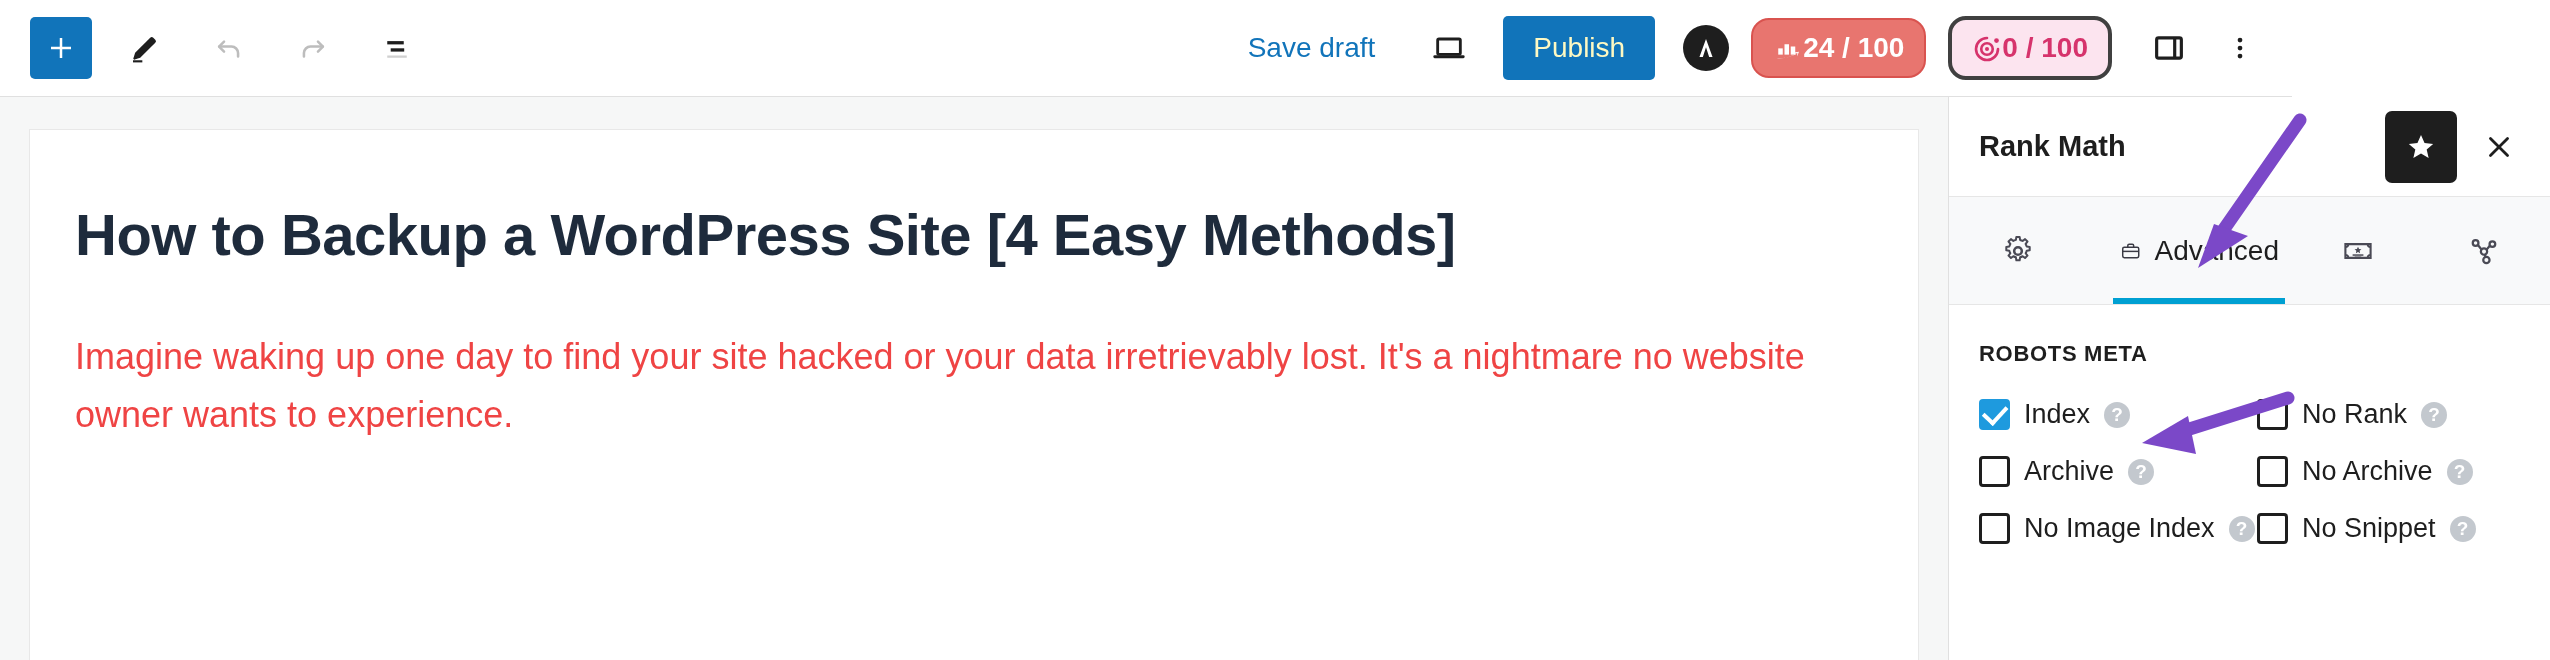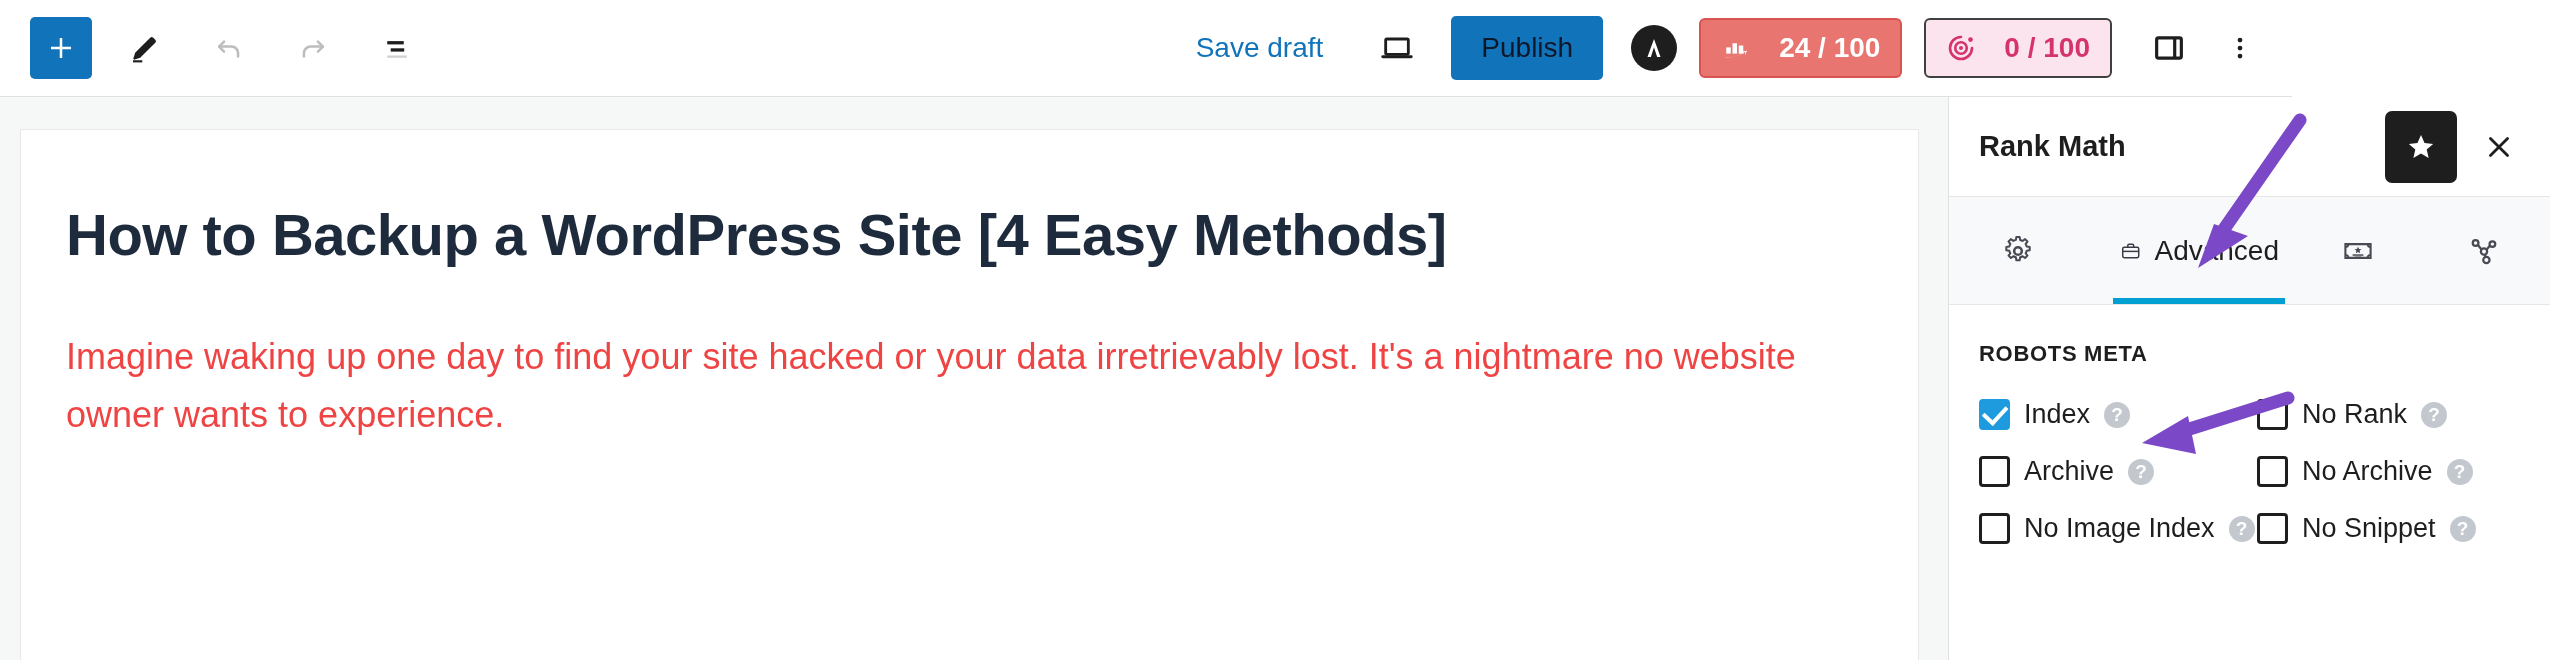--- a/index.html
+++ b/index.html
@@ -60,56 +60,56 @@
     white-space: nowrap;
   }
   .preview-btn {
     width: 68px; height: 62px;
     display: flex; align-items: center; justify-content: center;
     cursor: pointer;
     margin-left: 18px;
   }
   .publish-btn {
     background: #1174ba;
-    color: #0f172a;
+    color: #fef9c3;
     font-size: 28px;
     padding: 16px 30px;
     border-radius: 5px;
     cursor: pointer;
     margin-left: 20px;
     white-space: nowrap;
   }
   .avatar-circle {
     width: 46px; height: 46px;
     border-radius: 50%;
     background: #1e1e1e;
     margin-left: 28px;
     display: flex; align-items: center; justify-content: center;
     flex: 0 0 auto;
   }
   .score-badge {
     display: flex;
-    align-items: center;
-    gap: 28px;
-    border-radius: 6px;
+    align-items: flex-end;
+    gap: 0;
+    border-radius: 18px;
     padding: 12px 20px;
     font-size: 28px;
     font-weight: bold;
     margin-left: 22px;
     cursor: pointer;
     white-space: nowrap;
   }
   .score-seo {
     background: #e8756f;
     border: 2px solid #d9534f;
     color: #ffffff;
   }
   .score-ai {
     background: #fce4ef;
-    border: 2px solid #404040;
+    border: 4px solid #404040;
     color: #d6336c;
   }
   .sidebar-toggle-btn {
     width: 62px; height: 62px;
     display: flex; align-items: center; justify-content: center;
     cursor: pointer;
     margin-left: 26px;
   }
   .kebab-btn {
     width: 52px; height: 62px;
@@ -118,21 +118,21 @@
     margin-left: 14px;
   }
 
   
   .canvas {
     position: absolute;
     top: 97px; left: 0;
     width: 1948px;
     height: 563px;
     background: #f6f7f7;
-    padding: 33px 30px 0 21px;
+    padding: 33px 30px 0 30px;
   }
   .post-sheet {
     background: #ffffff;
     width: 100%;
     height: 100%;
     padding: 70px 45px 0 45px;
     box-shadow: 0 0 0 1px #e8e8e8;
   }
   .post-title {
     font-size: 58px;

